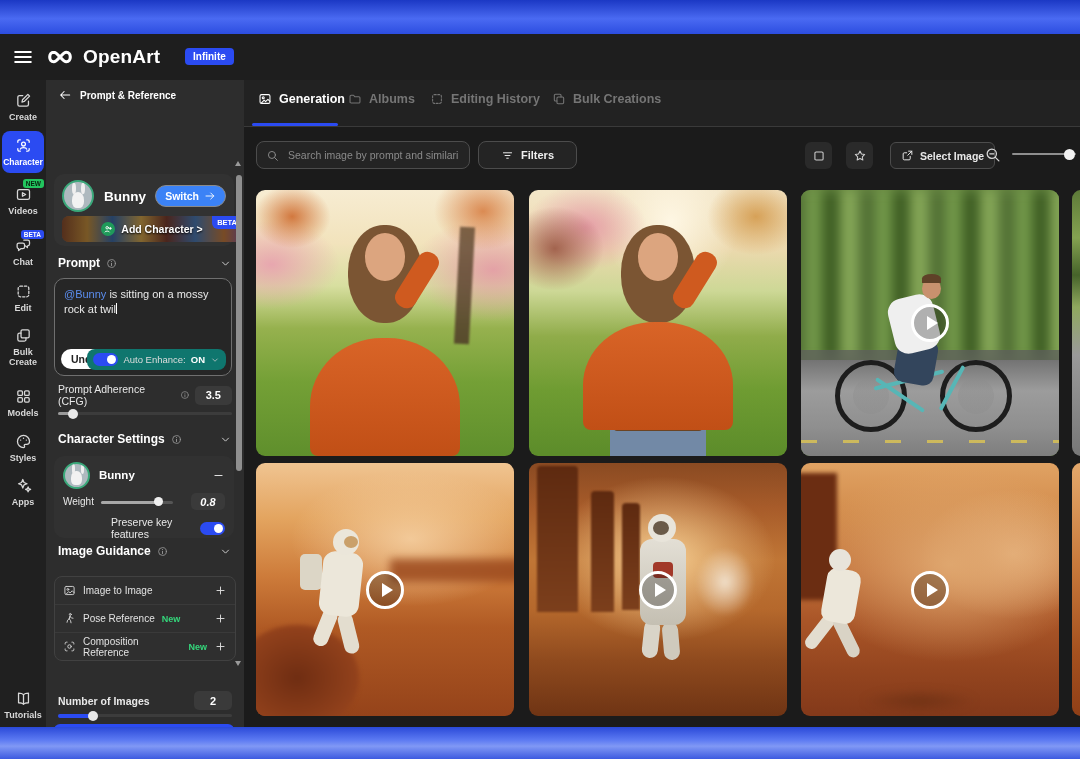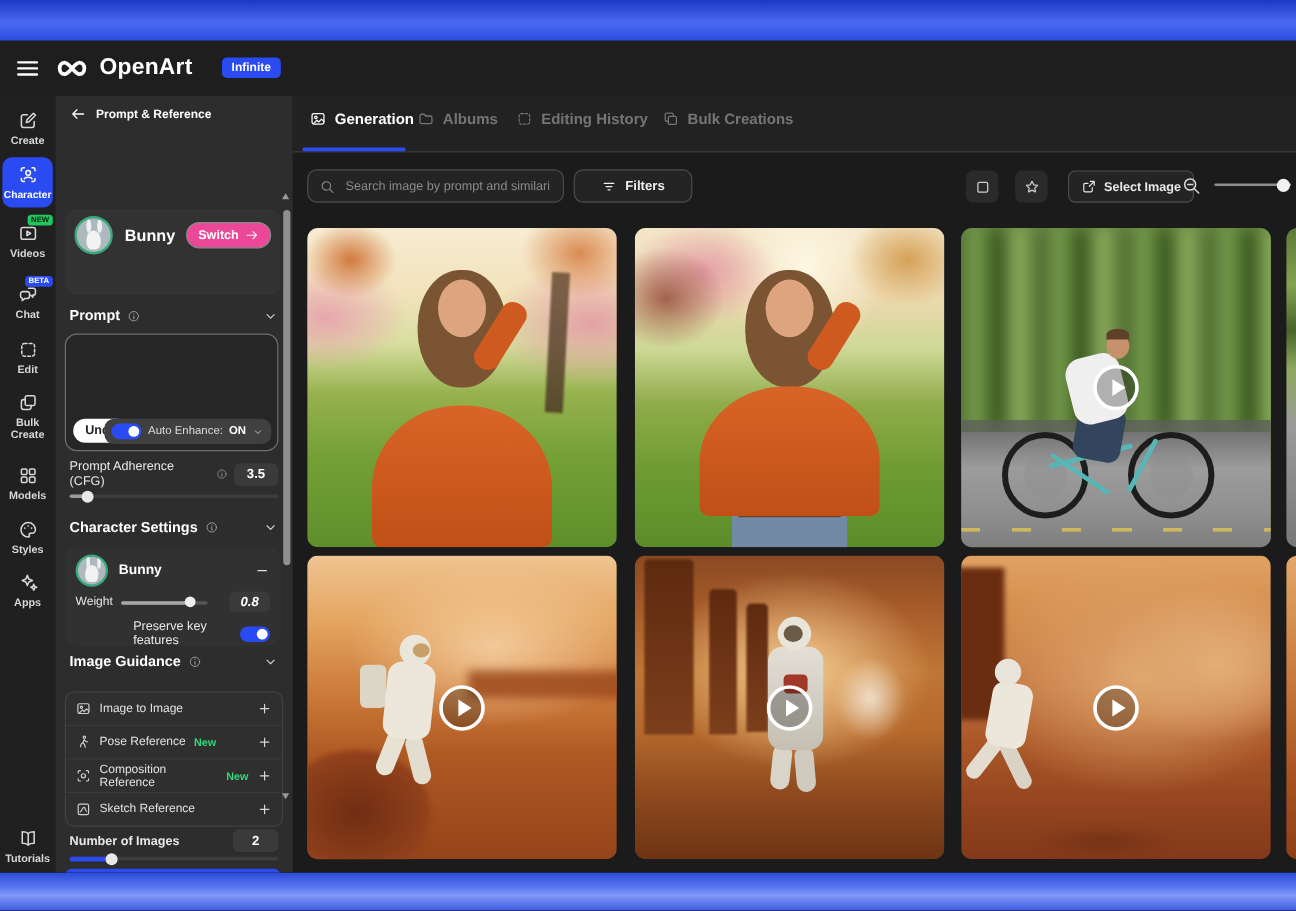--- a/index.html
+++ b/index.html
@@ -46,21 +46,21 @@
   .p-title .t{font-size:10px;font-weight:bold;}
   .card{position:absolute;background:#343434;border-radius:10px;}
   .char-card{left:8px;top:94px;width:180px;height:72px;background:#323232;}
   .avatar{position:relative;border-radius:50%;background:#aeb9bf;border:2px solid #3aa87a;overflow:hidden;}
   .avatar:before{content:"";position:absolute;left:28%;top:34%;width:44%;height:58%;background:#f2f2f2;border-radius:50% 50% 40% 40%;}
   .avatar:after{content:"";position:absolute;left:30%;top:2%;width:14%;height:42%;background:#efefef;border-radius:45%;
     box-shadow:9px 0 0 0 #efefef;}
   .cc-row{position:absolute;left:8px;top:7px;width:164px;height:30px;display:flex;align-items:center;}
   .cc-row .avatar{width:28px;height:28px;flex:none;}
   .cc-name{margin-left:10px;color:#fff;font-size:13.5px;font-weight:bold;flex:1;}
-  .switch-btn{display:flex;align-items:center;gap:5px;border:1px solid #8a8a8a;background:#ec4899;color:#fff;
+  .switch-btn{display:flex;align-items:center;gap:5px;border:1px solid #8a8a8a;background:#3b82f6;color:#fff;
     font-size:10.5px;font-weight:bold;border-radius:13px;padding:4px 9px;cursor:pointer;}
   .switch-btn .ic{width:12px;height:12px;}
   .addchar{position:absolute;left:8px;top:42px;width:180px;height:26px;border-radius:7px;overflow:hidden;cursor:pointer;
     background:linear-gradient(90deg,#8a4a2a,#c8903a 14%,#3a6aa8 28%,#d8a84a 44%,#7a3a2a 58%,#4a7ab8 74%,#c87a3a 90%,#8a5a9a);}
   .addchar .shade{position:absolute;inset:0;background:rgba(10,10,10,.42);}
   .addchar .inner{position:absolute;inset:0;display:flex;align-items:center;justify-content:center;gap:6px;color:#fff;
     font-size:10.5px;font-weight:bold;text-shadow:0 1px 2px #000;}
   .addchar .pp{width:14px;height:14px;border-radius:50%;background:#1f9a5a;display:flex;align-items:center;justify-content:center;color:#fff;}
   .addchar .pp .ic{width:10px;height:10px;stroke-width:2.2;}
   .addchar .beta{position:absolute;top:0;right:0;background:#2b4bf2;color:#fff;font-size:7.5px;font-weight:bold;
@@ -69,21 +69,21 @@
   .sec-h .t{font-size:12px;font-weight:bold;}
   .sec-h .ic.info{width:11px;height:11px;color:#9a9a9a;}
   .sec-h .ic.chev{width:13px;height:13px;margin-left:auto;color:#cfcfcf;cursor:pointer;}
   .prompt-box{position:absolute;left:8px;top:198px;width:178px;height:98px;background:#262626;border:1.5px solid #6f6f6f;
     border-radius:10px;box-sizing:border-box;cursor:text;}
   .prompt-text{position:absolute;left:9px;top:8px;width:160px;font-size:11px;line-height:15px;color:#e9e9e9;}
   .prompt-text .mention{color:#5b8def;}
   .caret{display:inline-block;width:1px;height:11px;background:#fff;vertical-align:-1px;}
   .undo-pill{position:absolute;left:6px;bottom:6px;background:#fff;color:#222;font-size:10.5px;font-weight:bold;
     border-radius:12px;padding:4px 10px;cursor:pointer;}
-  .ae-group{position:absolute;right:5px;bottom:5px;display:flex;align-items:center;gap:5px;background:#404040;
+  .ae-group{position:absolute;right:5px;bottom:5px;display:flex;align-items:center;gap:5px;background:#0f766e;
     border-radius:8px;padding:4px 6px;cursor:pointer;}
   .tgl{position:relative;width:25px;height:13px;border-radius:7px;background:#2b4bf2;flex:none;cursor:pointer;}
   .tgl:after{content:"";position:absolute;right:2px;top:2px;width:9px;height:9px;border-radius:50%;background:#fff;}
   .ae-lbl{font-size:9.5px;color:#ddd;}
   .ae-on{font-size:9.5px;font-weight:bold;color:#fff;}
   .ae-group .ic{width:10px;height:10px;color:#ccc;}
   .inline-row{position:absolute;left:12px;width:174px;display:flex;align-items:center;gap:5px;color:#e8e8e8;}
   .inline-row .lbl{font-size:10.5px;}
   .inline-row .ic.info{width:10px;height:10px;color:#8f8f8f;}
   .valbox{margin-left:auto;width:38px;height:19px;background:#3a3a3a;border-radius:5px;color:#fff;font-size:11px;
@@ -474,33 +474,48 @@
         <div class="cc-row">
           <span class="avatar"></span>
           <span class="cc-name">Bunny</span>
           <span class="switch-btn">
             <span>Switch</span>
             <svg class="ic">
                 <use href="#i-arrr"></use>
               </svg>
           </span>
         </div>
+        <div class="addchar">
+          <span class="shade"></span>
+          <span class="inner">
+            <span class="pp">
+                <svg class="ic">
+                  <use href="#i-personplus"></use>
+                </svg>
+              </span>
+            <span>Add Character &gt;</span>
+          </span>
+          <span class="beta">BETA</span>
+        </div>
       </div>
 
       <div class="sec-h" style="top:176px">
         <span class="t">Prompt</span>
         <svg class="ic info">
             <use href="#i-info"></use>
           </svg>
         <svg class="ic chev">
             <use href="#i-chev"></use>
           </svg>
       </div>
 
       <div class="prompt-box">
+        <div class="prompt-text">
+          <span class="mention">@Bunny</span><span> is sitting on a mossy rock at twil</span><span class="caret"></span>
+        </div>
         <span class="undo-pill">Undo</span>
         <span class="ae-group">
           <span class="tgl"></span>
           <span class="ae-lbl">Auto Enhance:</span>
           <span class="ae-on">ON</span>
           <svg class="ic">
               <use href="#i-chev"></use>
             </svg>
         </span>
       </div>
@@ -580,29 +595,20 @@
           <svg class="ic plus">
               <use href="#i-plus"></use>
             </svg>
         </div>
         <div class="ig-item">
           <svg class="ic">
               <use href="#i-focus"></use>
             </svg>
           <span class="lbl">Composition Reference</span>
           <span class="nb">New</span>
-          <svg class="ic plus">
-              <use href="#i-plus"></use>
-            </svg>
-        </div>
-        <div class="ig-item">
-          <svg class="ic">
-              <use href="#i-sketch"></use>
-            </svg>
-          <span class="lbl">Sketch Reference</span>
           <svg class="ic plus">
               <use href="#i-plus"></use>
             </svg>
         </div>
       </div>
 
       <div class="inline-row" style="top:611px">
         <span class="lbl" style="font-weight:bold">Number of Images</span>
         <span class="valbox">2</span>
       </div>

